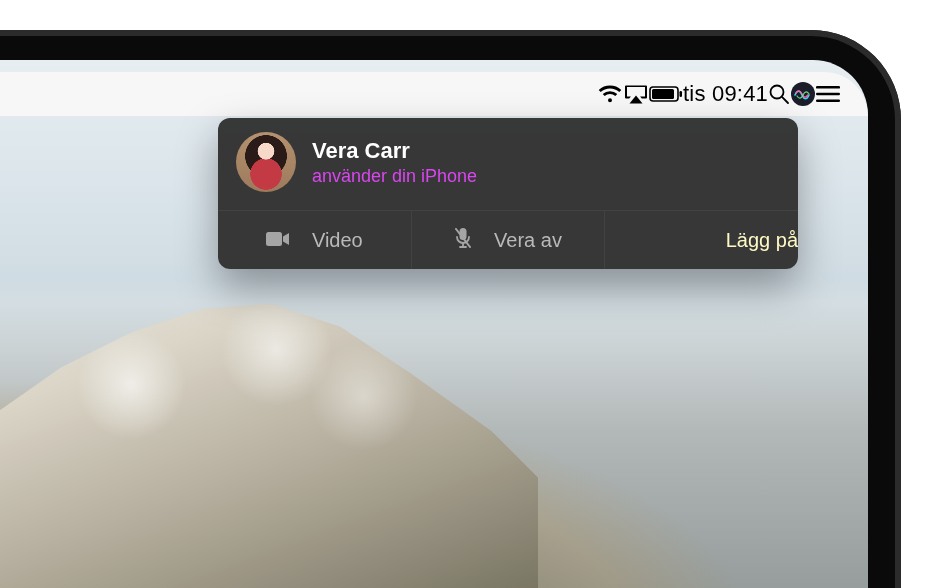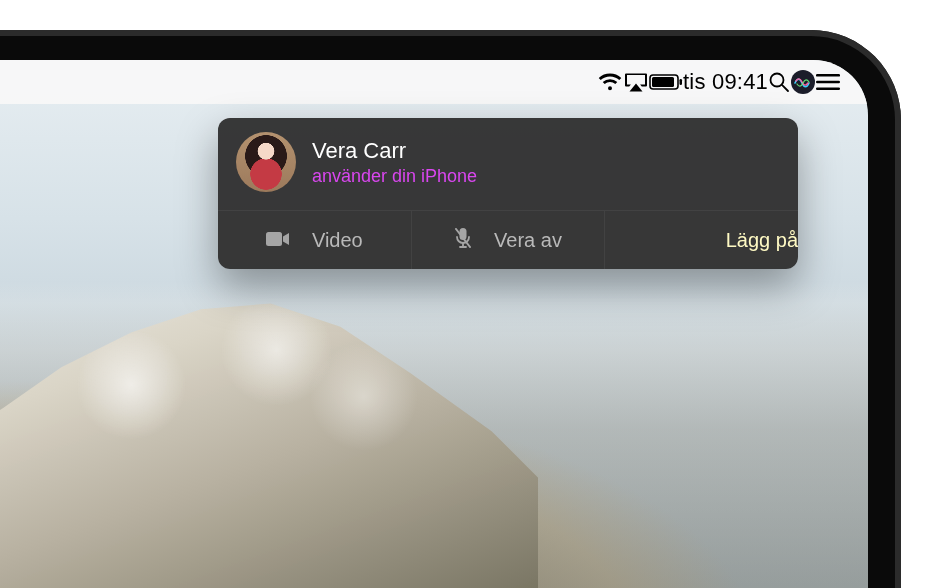--- a/index.html
+++ b/index.html
@@ -58,21 +58,21 @@
       position:absolute; inset:0;
       background:
         radial-gradient(circle at 30% 30%, rgba(255,255,255,0.6) 0, rgba(255,255,255,0) 12%),
         radial-gradient(circle at 55% 18%, rgba(255,255,255,0.55) 0, rgba(255,255,255,0) 14%),
         radial-gradient(circle at 70% 34%, rgba(255,255,255,0.4) 0, rgba(255,255,255,0) 12%);
     }
 
     
     .menubar {
       position: absolute;
-      top: 0; left: 0; right: 0;
+      top: 12px; left: 0; right: 0;
       height: 44px;
       background: rgba(248,248,248,0.94);
       display: flex;
       align-items: center;
       justify-content: flex-end;
       padding-right: 28px;
       color: #000;
       border-top-right-radius: 55px;
       font-size: 22px;
     }
@@ -101,21 +101,21 @@
     .avatar {
       width: 60px; height: 60px; border-radius: 50%;
       background:
         radial-gradient(circle at 50% 32%, #f6d9c8 0 16%, rgba(246,217,200,0) 17%),
         radial-gradient(circle at 50% 70%, #c43a44 0 30%, rgba(196,58,68,0) 31%),
         radial-gradient(circle at 50% 40%, #2a1a18 0 44%, rgba(0,0,0,0) 45%),
         linear-gradient(#b4926f,#9c7a5c);
       flex: 0 0 auto;
     }
     .notif-text { display:flex; flex-direction:column; gap:2px; }
-    .caller-name { font-size: 22px; color:#fff; font-weight:400; }
+    .caller-name { font-size: 22px; color:#fff; font-weight:700; }
     .sub { font-size: 18px; color:#d946ef; }
     .notif-actions {
       display:flex;
       border-top: 1px solid rgba(255,255,255,0.06);
     }
     .act {
       flex:1;
       display:flex; align-items:center; justify-content:center; gap:22px;
       height: 58px;
       font-size: 20px;

